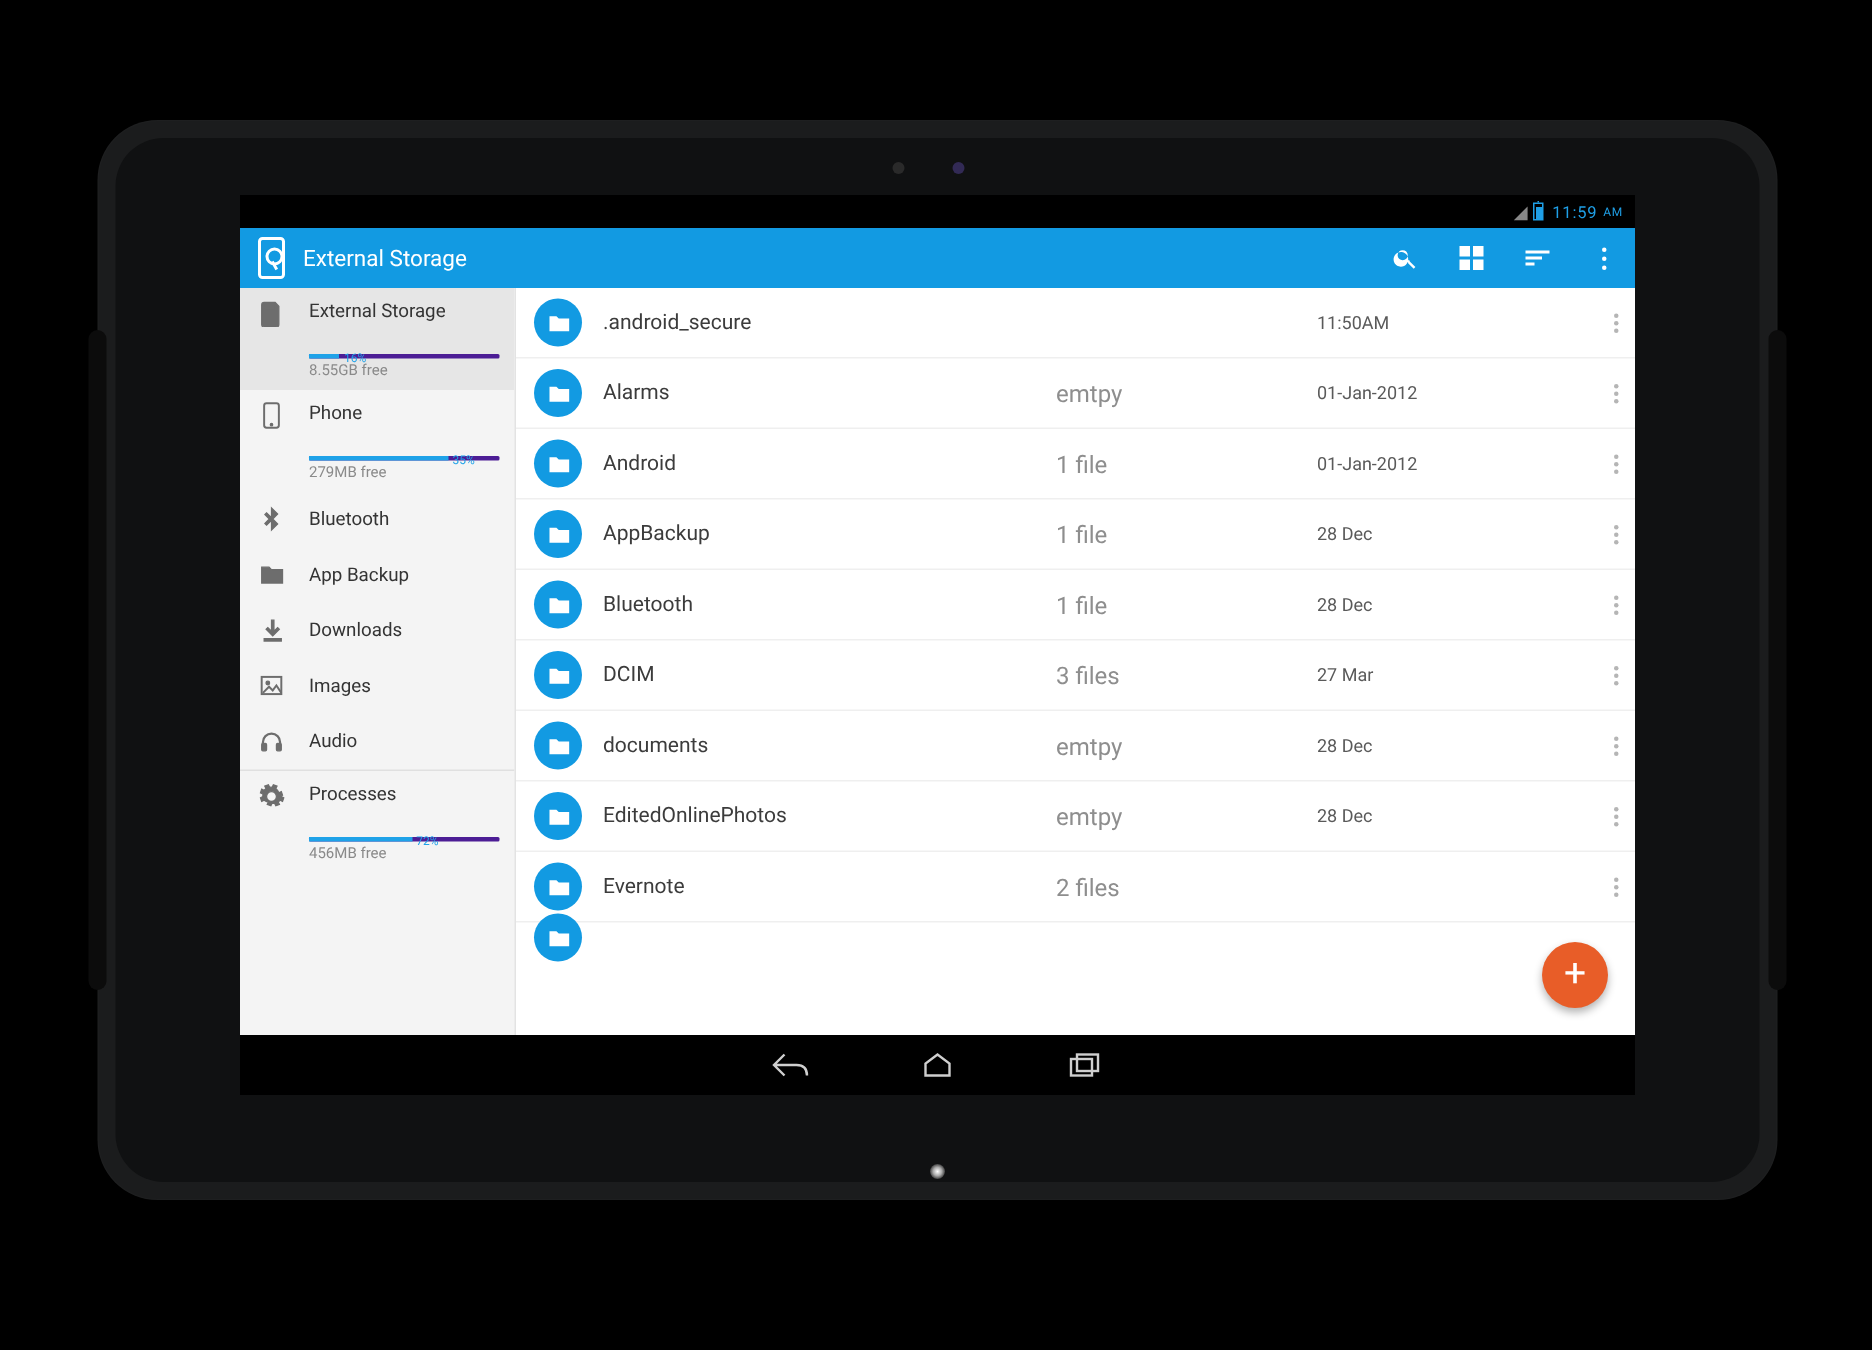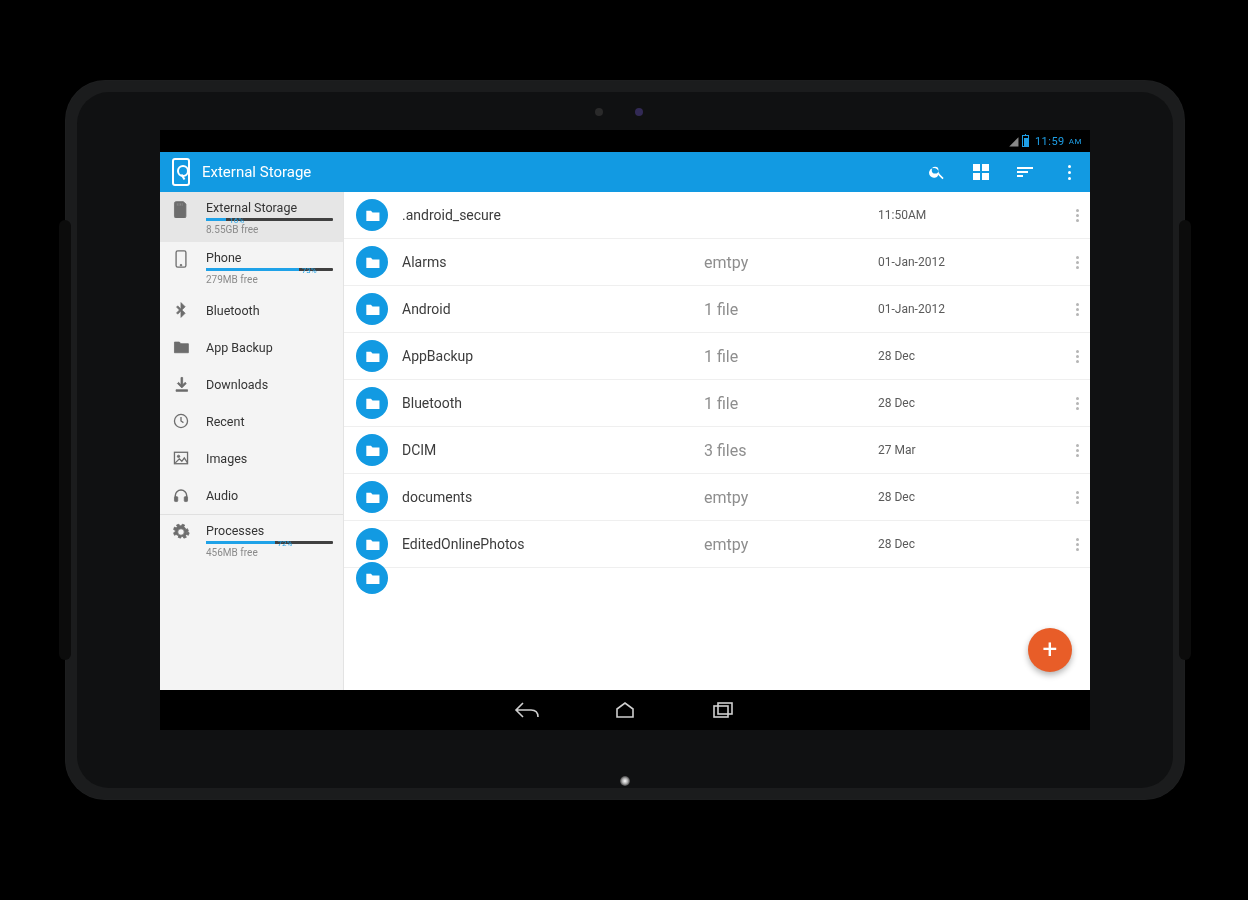--- a/index.html
+++ b/index.html
@@ -119,21 +119,21 @@
     cursor:pointer;
   }
   .nav-item.selected { background:#e6e6e6; }
   .nav-item.simple { align-items:center; padding-top:9px; padding-bottom:9px; }
   .nav-sep { border-top:1px solid #e0e0e0; margin:0; }
   .nav-icon { width:22px; display:flex; justify-content:center; color:#6f6f6f; }
   .nav-text { flex:1; }
   .nav-label { font-size:12.5px; color:#343434; font-weight:400; }
   .nav-sub  { font-size:10px; color:#8a8a8a; margin-top:3px;}
   .progress {
-    height:3px; width:100%; background:#404040; position:relative; margin-top:3px;
+    height:3px; width:100%; background:#4c1d95; position:relative; margin-top:21px;
     border-radius:1px;
   }
   .progress .bar { position:absolute; left:0; top:0; bottom:0; background:#1fa2e8; }
   .progress .pct {
     position:absolute; top:-2px; font-size:8px; color:#1fa2e8; padding-left:3px;
   }
 
   
   .ic { width:18px; height:18px; fill:#6d6d6d; stroke:#6d6d6d; }
 
@@ -253,21 +253,21 @@
           <div class="nav-item">
             <div class="nav-icon">
               <svg class="ic" viewBox="0 0 22 22">
                 <use href="#phone-icon"></use>
               </svg>
             </div>
             <div class="nav-text">
               <div class="nav-label">Phone</div>
               <div class="progress">
                 <div class="bar" style="width: 73%;"></div>
-                <div class="pct" style="left: 73%;">73%</div>
+                <div class="pct" style="left: 73%;">35%</div>
               </div>
               <div class="nav-sub">279MB free</div>
             </div>
           </div>
           <div class="nav-item simple">
             <div class="nav-icon">
               <svg class="ic" viewBox="0 0 22 22">
                 <use href="#bluetooth-icon"></use>
               </svg>
             </div>
@@ -286,30 +286,20 @@
             </div>
           </div>
           <div class="nav-item simple">
             <div class="nav-icon">
               <svg class="ic" viewBox="0 0 22 22">
                 <use href="#download-icon"></use>
               </svg>
             </div>
             <div class="nav-text">
               <div class="nav-label">Downloads</div>
-            </div>
-          </div>
-          <div class="nav-item simple">
-            <div class="nav-icon">
-              <svg class="ic" viewBox="0 0 22 22">
-                <use href="#clock-icon"></use>
-              </svg>
-            </div>
-            <div class="nav-text">
-              <div class="nav-label">Recent</div>
             </div>
           </div>
           <div class="nav-item simple">
             <div class="nav-icon">
               <svg class="ic" viewBox="0 0 22 22">
                 <use href="#image-icon"></use>
               </svg>
             </div>
             <div class="nav-text">
               <div class="nav-label">Images</div>
@@ -456,20 +446,35 @@
             </div>
             <div class="name">EditedOnlinePhotos</div>
             <div class="count">emtpy</div>
             <div class="date">28 Dec</div>
             <div class="more">
               <span></span>
               <span></span>
               <span></span>
             </div>
           </div>
+          <div class="row">
+            <div class="folder-badge">
+              <svg viewBox="0 0 22 22">
+                <use href="#folder-open-icon"></use>
+              </svg>
+            </div>
+            <div class="name">Evernote</div>
+            <div class="count">2 files</div>
+            <div class="date"></div>
+            <div class="more">
+              <span></span>
+              <span></span>
+              <span></span>
+            </div>
+          </div>
           <div class="row" style="height: 14px; border-bottom: none;">
             <div class="folder-badge" style="margin-top: 6px;">
               <svg viewBox="0 0 22 22">
                 <use href="#folder-open-icon"></use>
               </svg>
             </div>
           </div>
         </div>
     </div>
 

